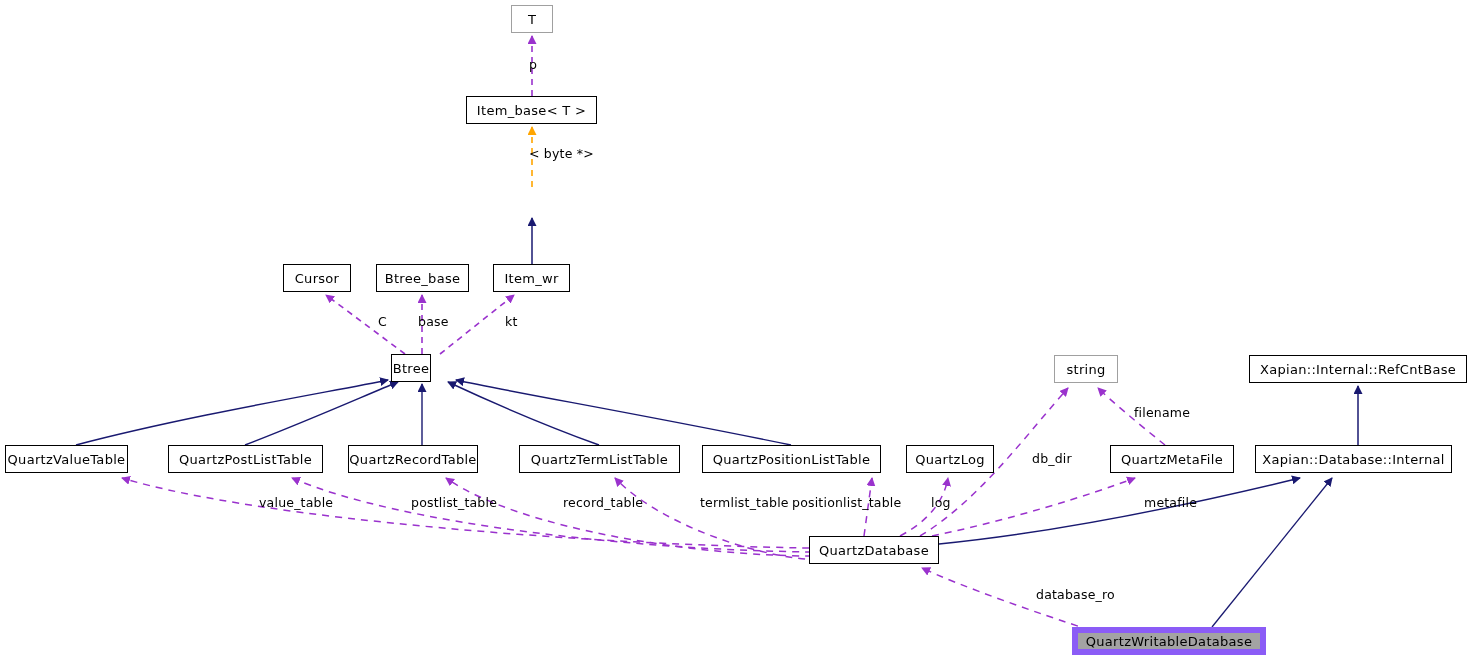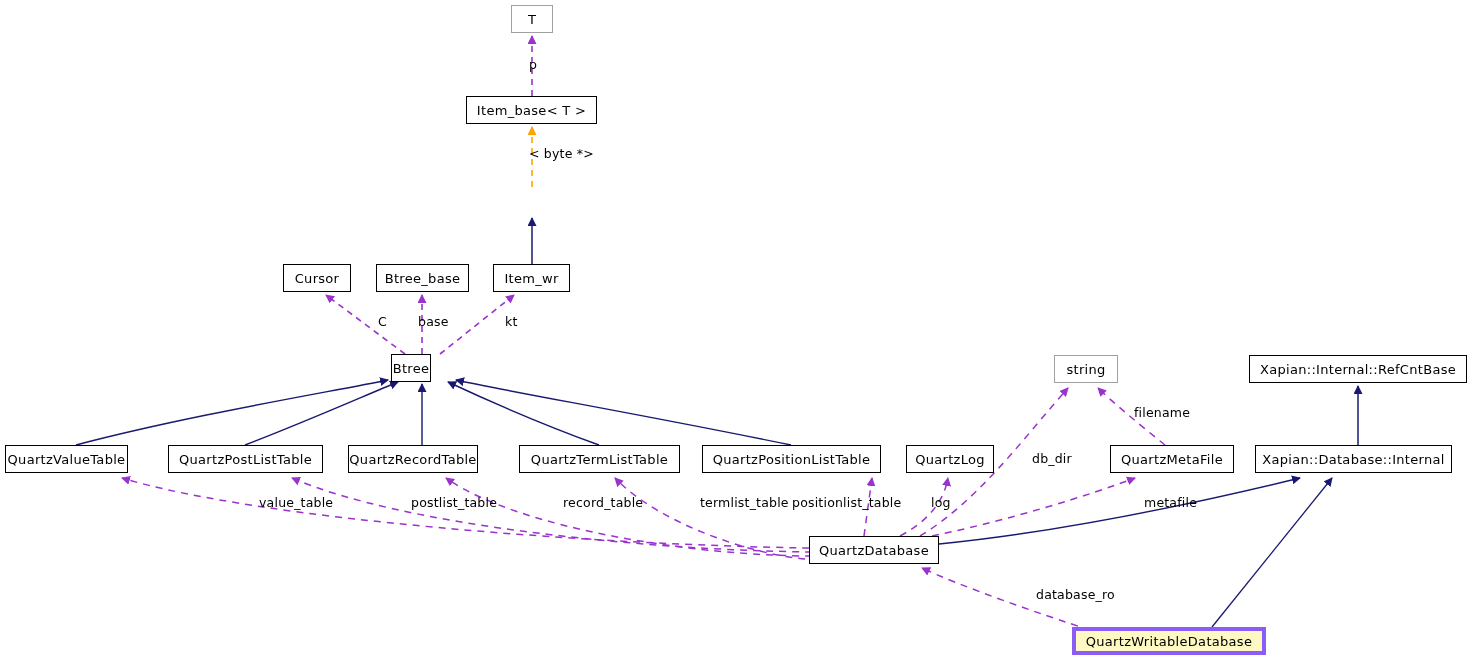--- a/index.html
+++ b/index.html
@@ -33,22 +33,22 @@
     border: 1px solid #000000;
     font-size: 13px;
     color: #000000;
     letter-spacing: 0.3px;
     white-space: nowrap;
   }
   .node.gray-border {
     border-color: #a0a0a0;
   }
   .node.gray-fill {
-    background: #fef9c3;
-    border: 4px solid #8b5cf6;
+    background: #a3a3a3;
+    border: 6px solid #8b5cf6;
   }
   .edge-label {
     position: absolute;
     font-size: 12.5px;
     color: #000000;
     background: transparent;
     white-space: nowrap;
     letter-spacing: 0.2px;
   }
 </style>

